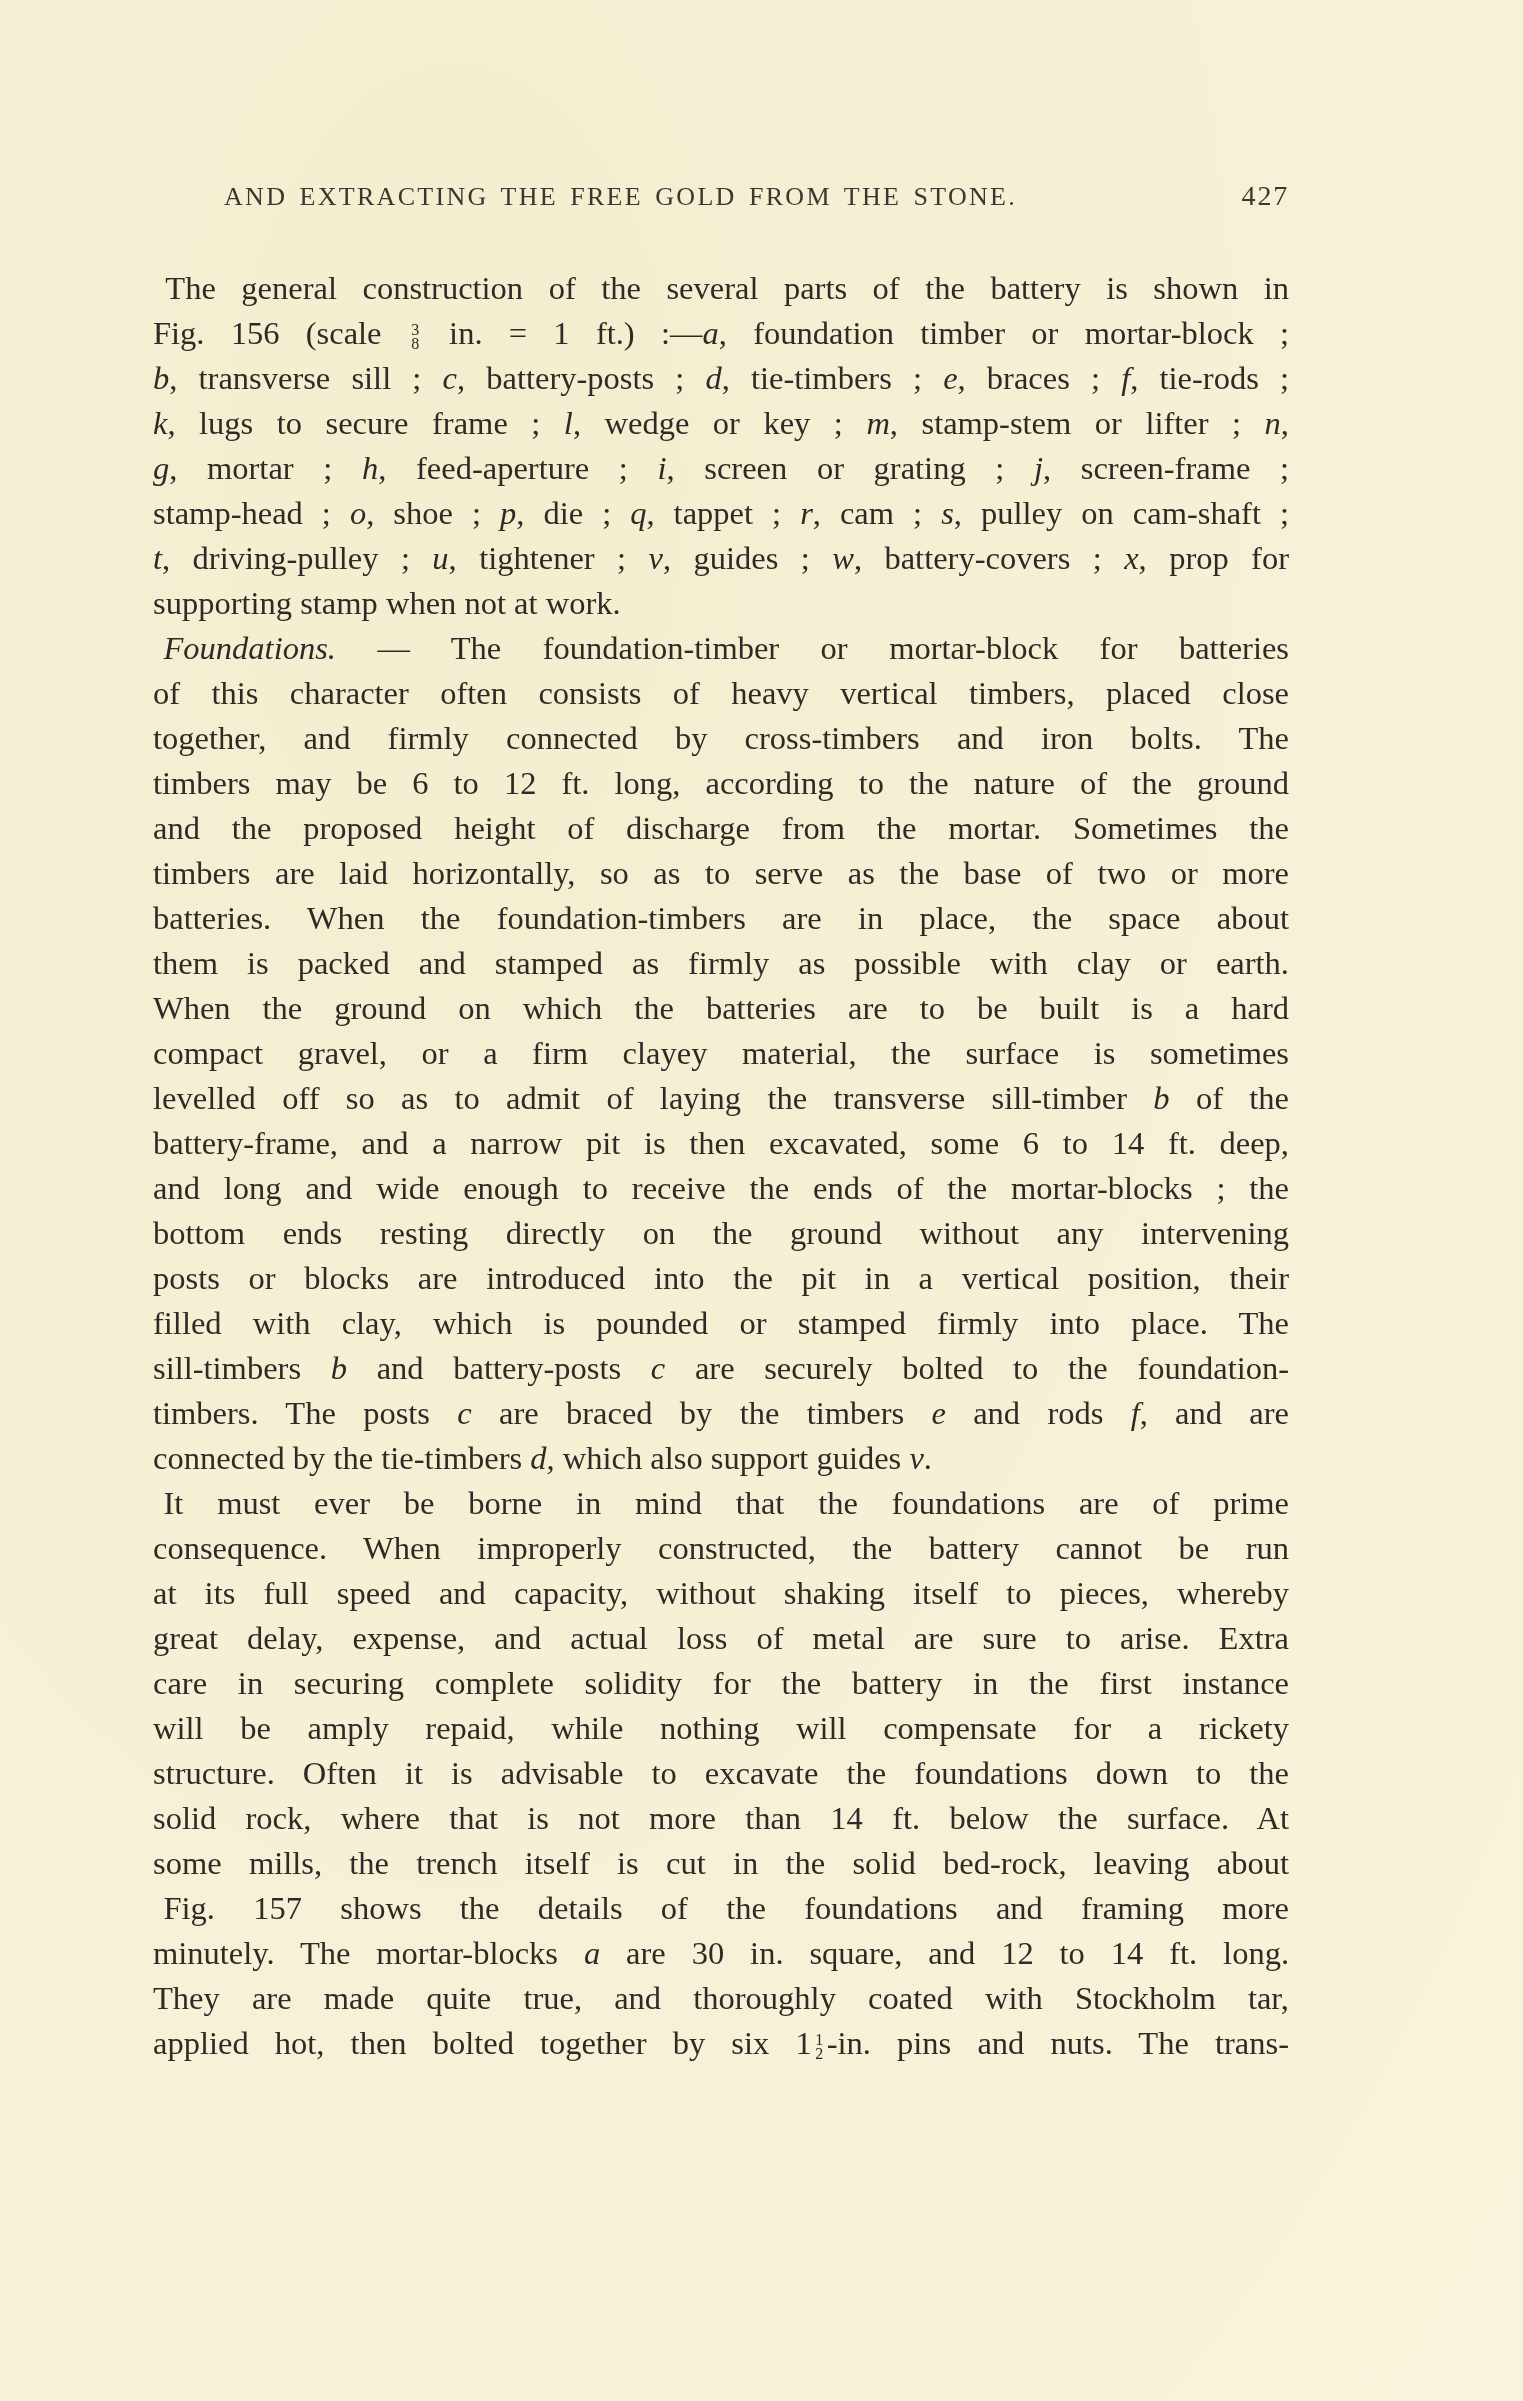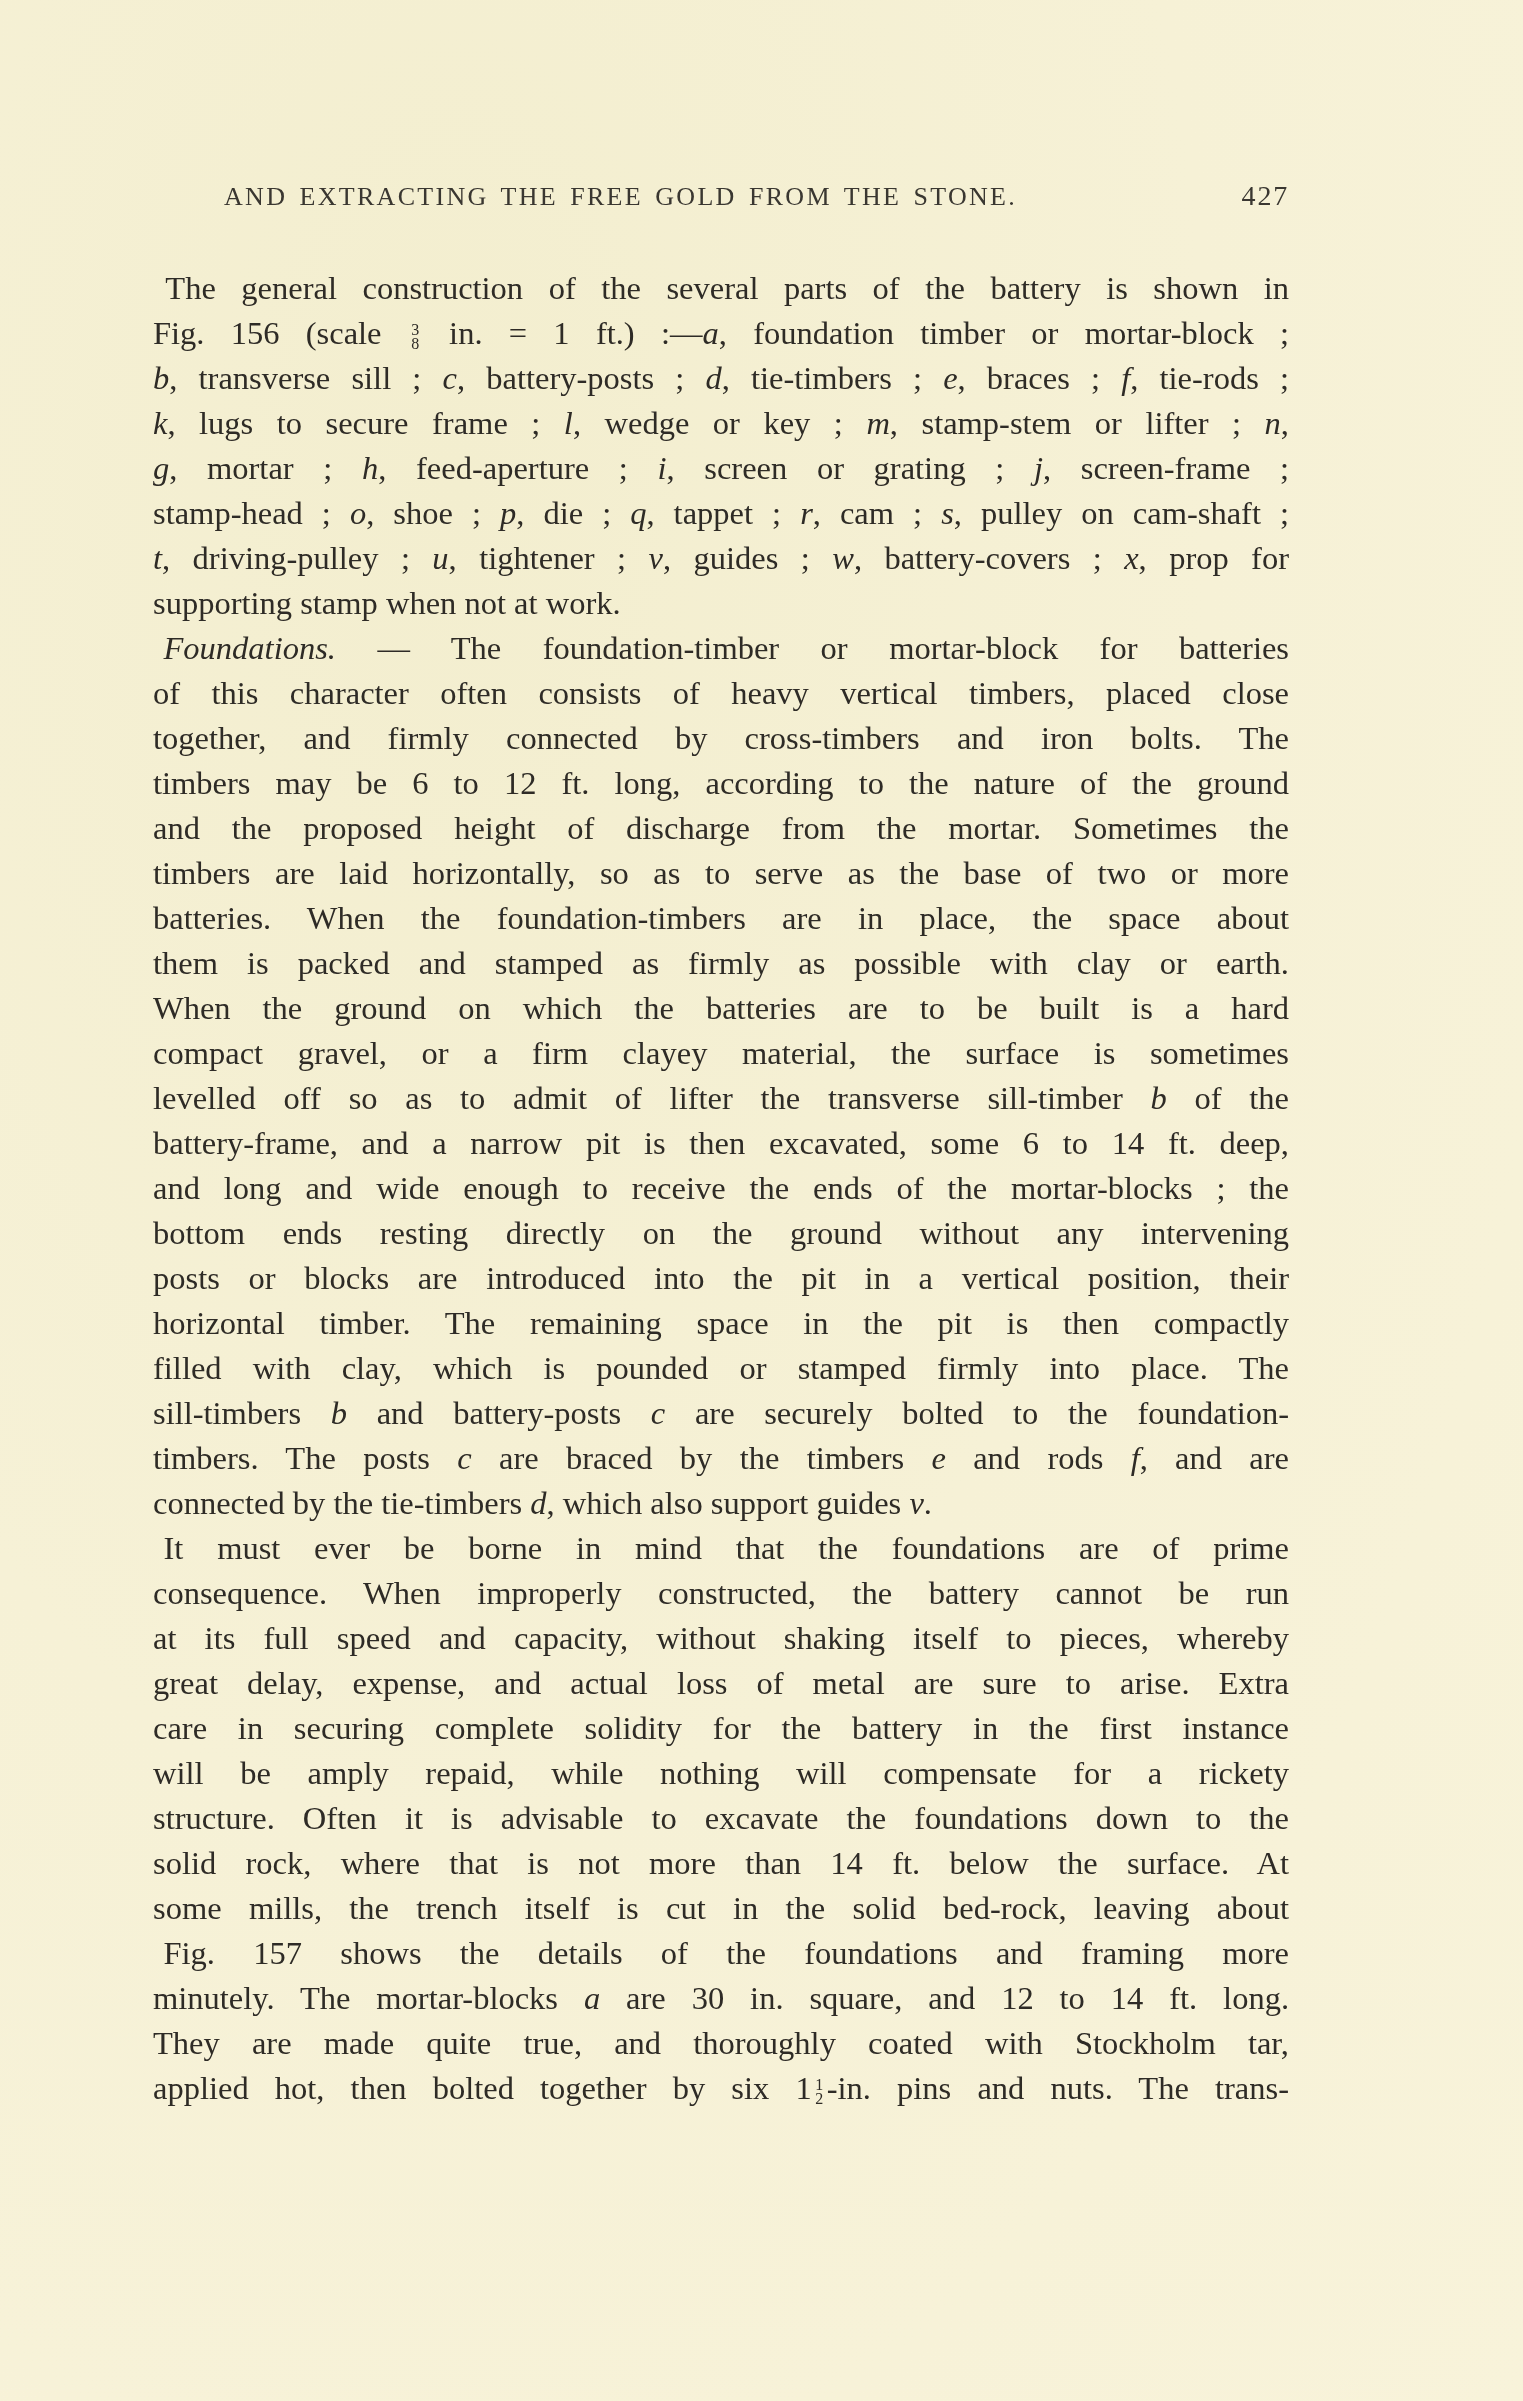--- a/index.html
+++ b/index.html
@@ -109,26 +109,25 @@
       <div class="line indent-para"><i class="seg">Foundations.</i><span class="seg"> — The foundation-timber or mortar-block for batteries</span></div>
       <div class="line"><span class="seg">of this character often consists of heavy vertical timbers, placed close</span></div>
       <div class="line"><span class="seg">together, and firmly connected by cross-timbers and iron bolts. The</span></div>
       <div class="line"><span class="seg">timbers may be 6 to 12 ft. long, according to the nature of the ground</span></div>
       <div class="line"><span class="seg">and the proposed height of discharge from the mortar. Sometimes the</span></div>
       <div class="line"><span class="seg">timbers are laid horizontally, so as to serve as the base of two or more</span></div>
       <div class="line"><span class="seg">batteries. When the foundation-timbers are in place, the space about</span></div>
       <div class="line"><span class="seg">them is packed and stamped as firmly as possible with clay or earth.</span></div>
       <div class="line"><span class="seg">When the ground on which the batteries are to be built is a hard</span></div>
       <div class="line"><span class="seg">compact gravel, or a firm clayey material, the surface is sometimes</span></div>
-      <div class="line"><span class="seg">levelled off so as to admit of lifter the transverse sill-timber </span><i class="seg">b</i><span class="seg"> of the</span></div>
+      <div class="line"><span class="seg">levelled off so as to admit of laying the transverse sill-timber </span><i class="seg">b</i><span class="seg"> of the</span></div>
       <div class="line"><span class="seg">battery-frame, and a narrow pit is then excavated, some 6 to 14 ft. deep,</span></div>
       <div class="line"><span class="seg">and long and wide enough to receive the ends of the mortar-blocks ; the</span></div>
       <div class="line"><span class="seg">bottom ends resting directly on the ground without any intervening</span></div>
       <div class="line"><span class="seg">posts or blocks are introduced into the pit in a vertical position, their</span></div>
-      <div class="line"><span class="seg">horizontal timber. The remaining space in the pit is then compactly</span></div>
       <div class="line"><span class="seg">filled with clay, which is pounded or stamped firmly into place. The</span></div>
       <div class="line"><span class="seg">sill-timbers </span><i class="seg">b</i><span class="seg"> and battery-posts </span><i class="seg">c</i><span class="seg"> are securely bolted to the foundation-</span></div>
       <div class="line" style="word-spacing: 0px;"><span class="seg">timbers. The posts </span><i class="seg">c</i><span class="seg"> are braced by the timbers </span><i class="seg">e</i><span class="seg"> and rods </span><i class="seg">f</i><span class="seg">, and are</span></div>
       <div class="line last"><span class="seg">connected by the tie-timbers </span><i class="seg">d</i><span class="seg">, which also support guides </span><i class="seg">v</i><span class="seg">.</span></div>
     </div>
 
     <div>
       <div class="line indent-para"><span class="seg">It must ever be borne in mind that the foundations are of prime</span></div>
       <div class="line"><span class="seg">consequence. When improperly constructed, the battery cannot be run</span></div>
       <div class="line"><span class="seg">at its full speed and capacity, without shaking itself to pieces, whereby</span></div>

